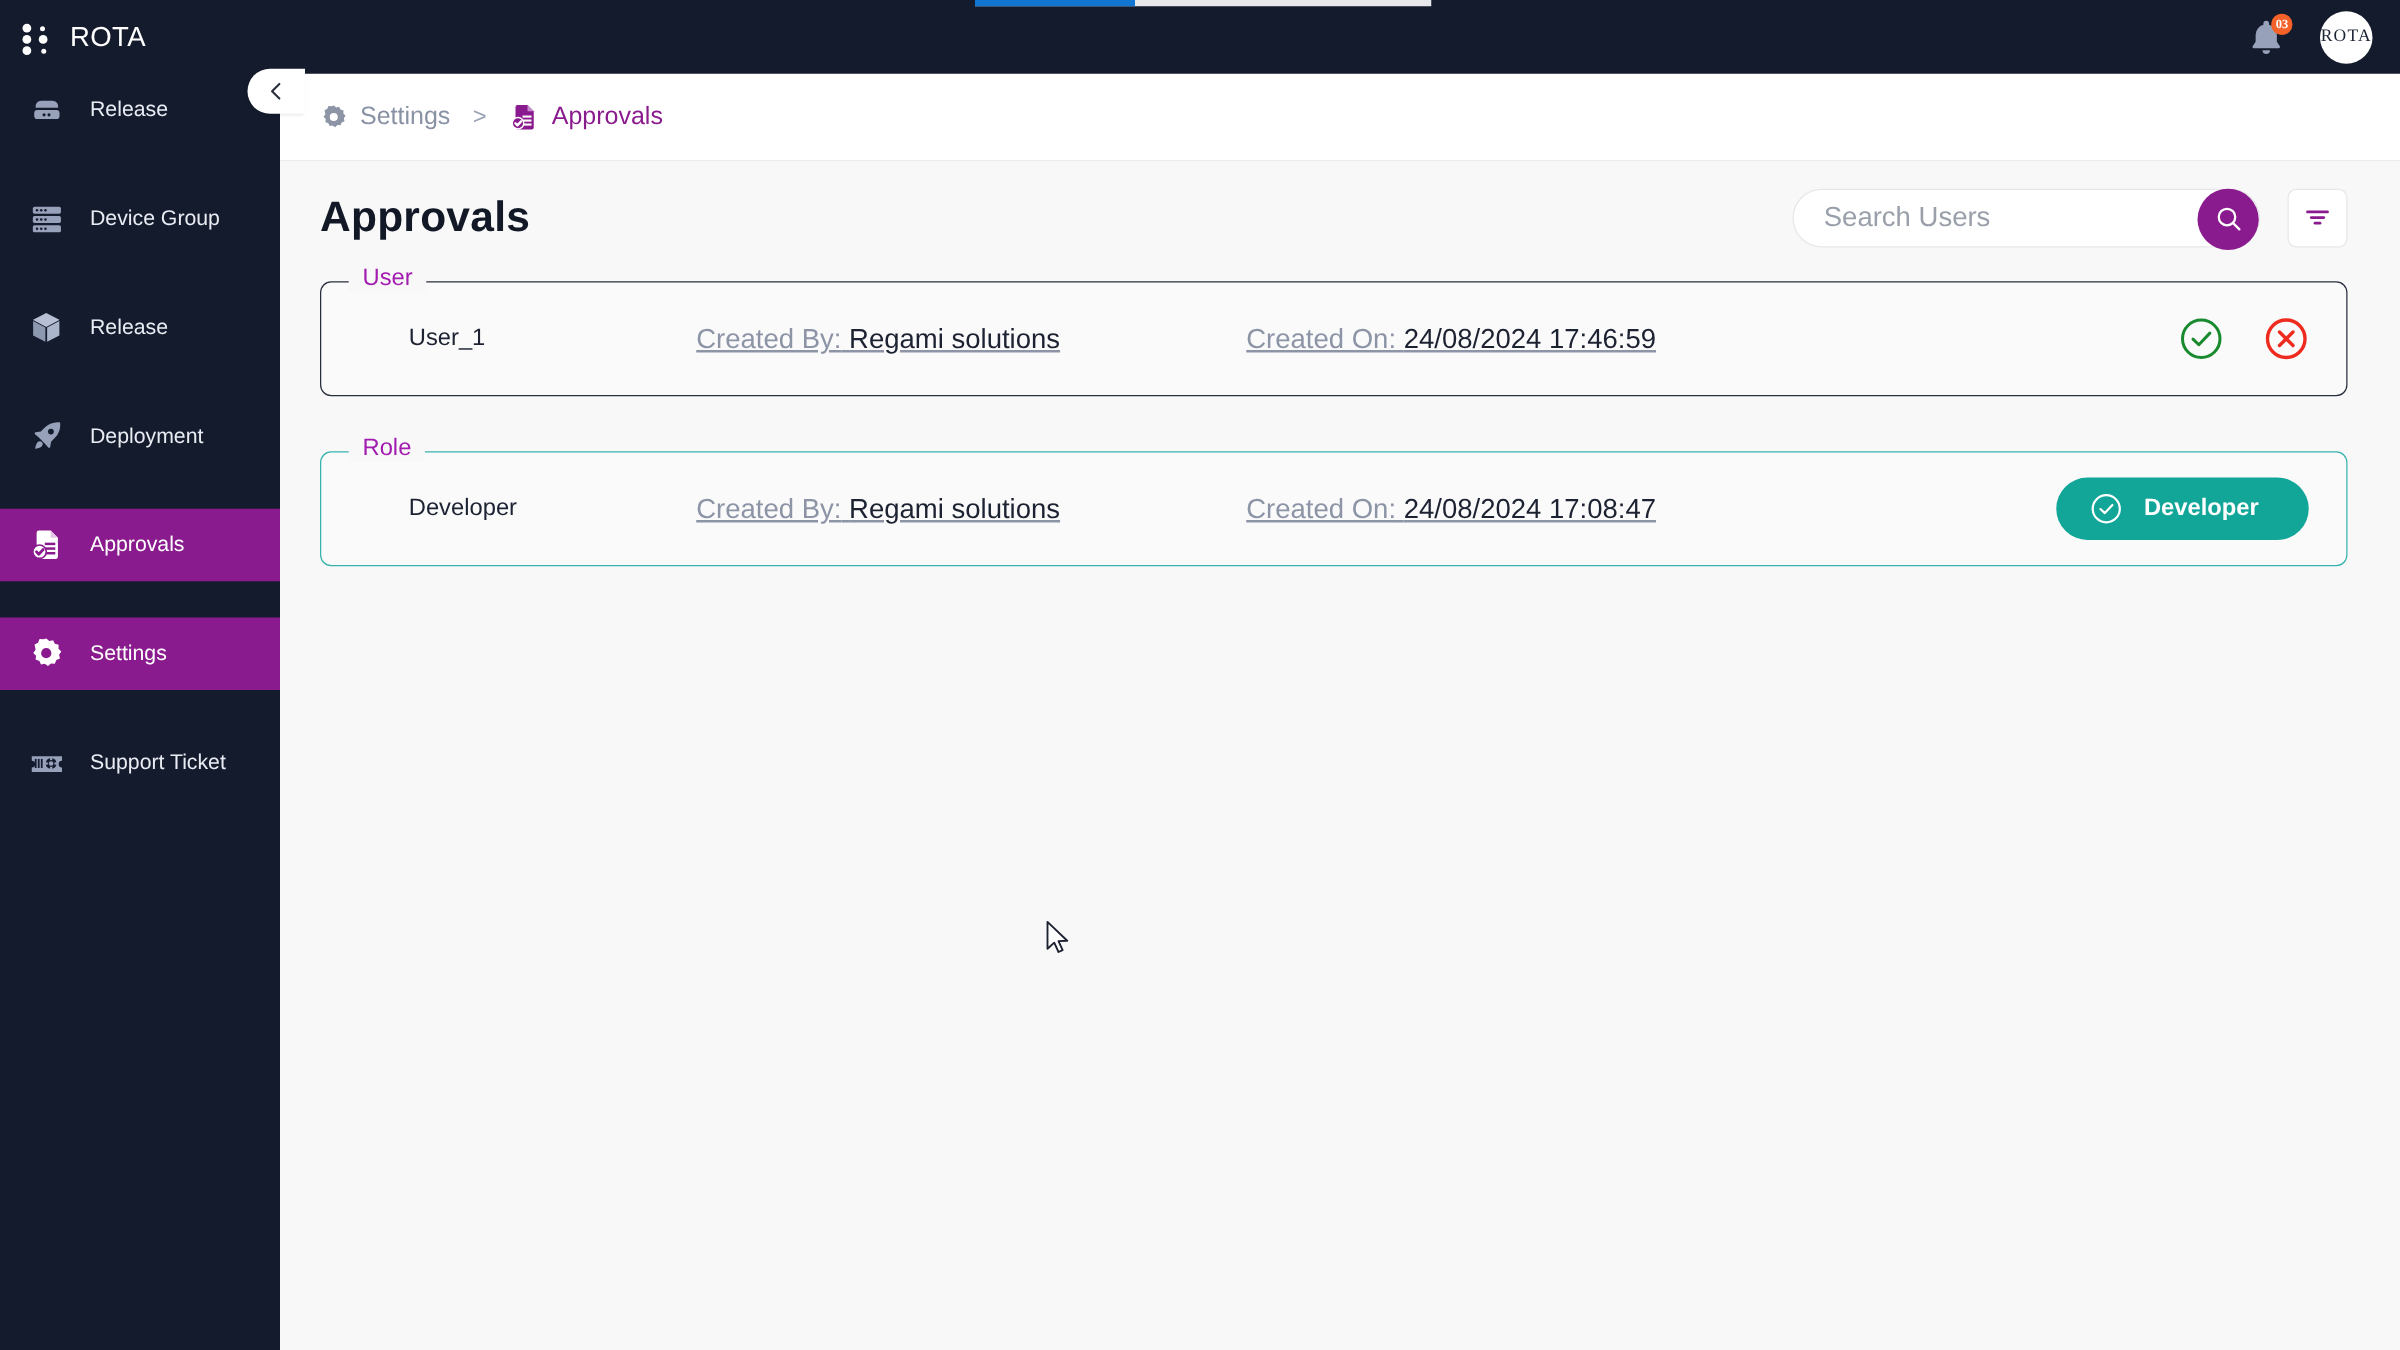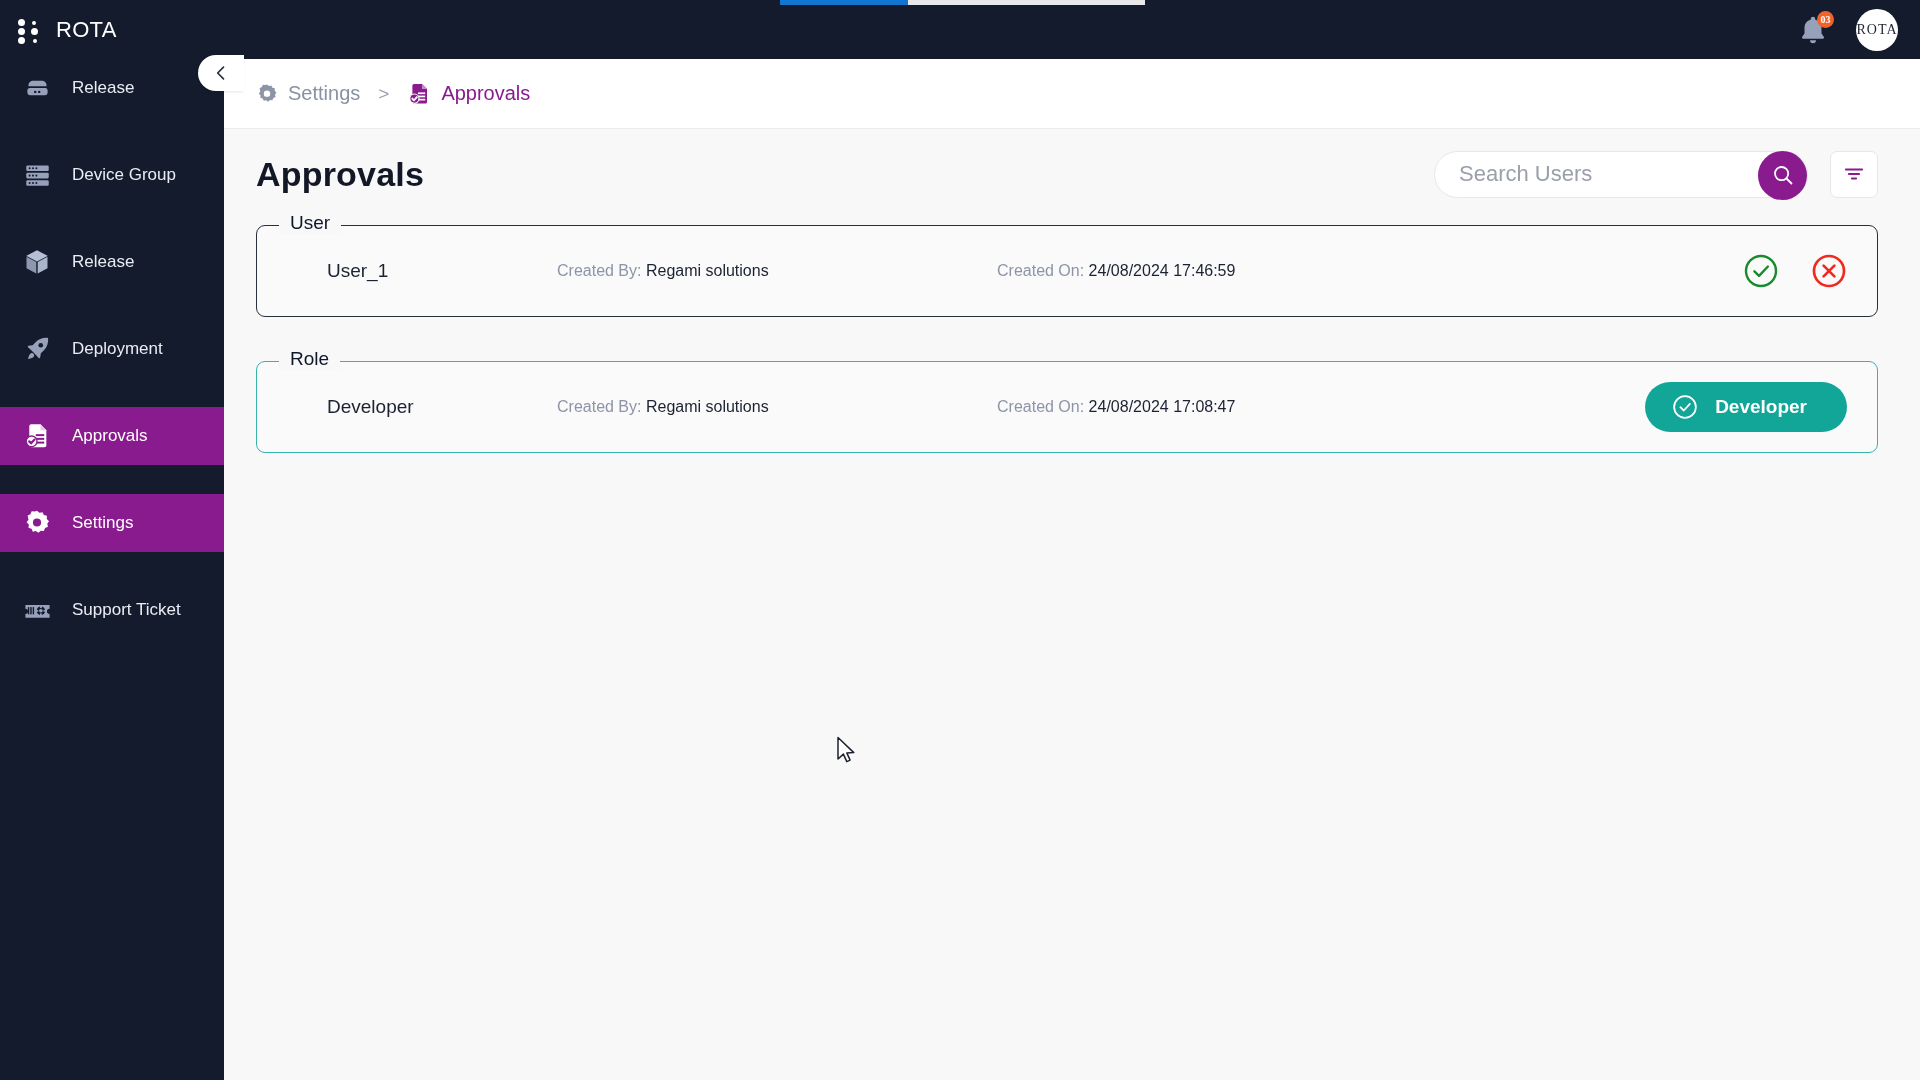--- a/index.html
+++ b/index.html
@@ -130,24 +130,24 @@
   .card {
     position: relative; background: #fafafb; border-radius: 9px;
     margin-bottom: 25px; height: 92px;
     display: flex; align-items: center;
   }
   .card.user-card { border: 1.6px solid #2a2f3d; }
   .card.role-card { border: 1.6px solid #37b3ae; margin-top: 44px; }
   .card-legend {
     position: absolute; top: -14px; left: 22px;
     background: #f8f8f9; padding: 0 11px;
-    font-size: 19px; color: #0f172a;
+    font-size: 19px; color: #a21caf;
   }
   .col-name  { width: 300px; padding-left: 70px; font-size: 19px; color: #1c2231; }
-  .col-meta  { font-size: 16px; color: #8c94a6; white-space: nowrap; }
+  .col-meta  { font-size: 22px; color: #8c94a6; white-space: nowrap; text-decoration: underline; }
   .col-meta b { color: #1c2231; font-weight: normal; }
   .col-by { width: 440px; }
   .col-on { width: 470px; }
   .col-actions { margin-left: auto; display: flex; align-items: center; gap: 32px; padding-right: 30px; }
 
   .icon-btn { background: transparent; border: 0; cursor: pointer; padding: 0; line-height: 0; }
   .approved-btn {
     display: flex; align-items: center; gap: 16px;
     background: #12a699; color: #ffffff; border: 0; cursor: pointer;
     border-radius: 26px; height: 50px; padding: 0 40px 0 26px;

